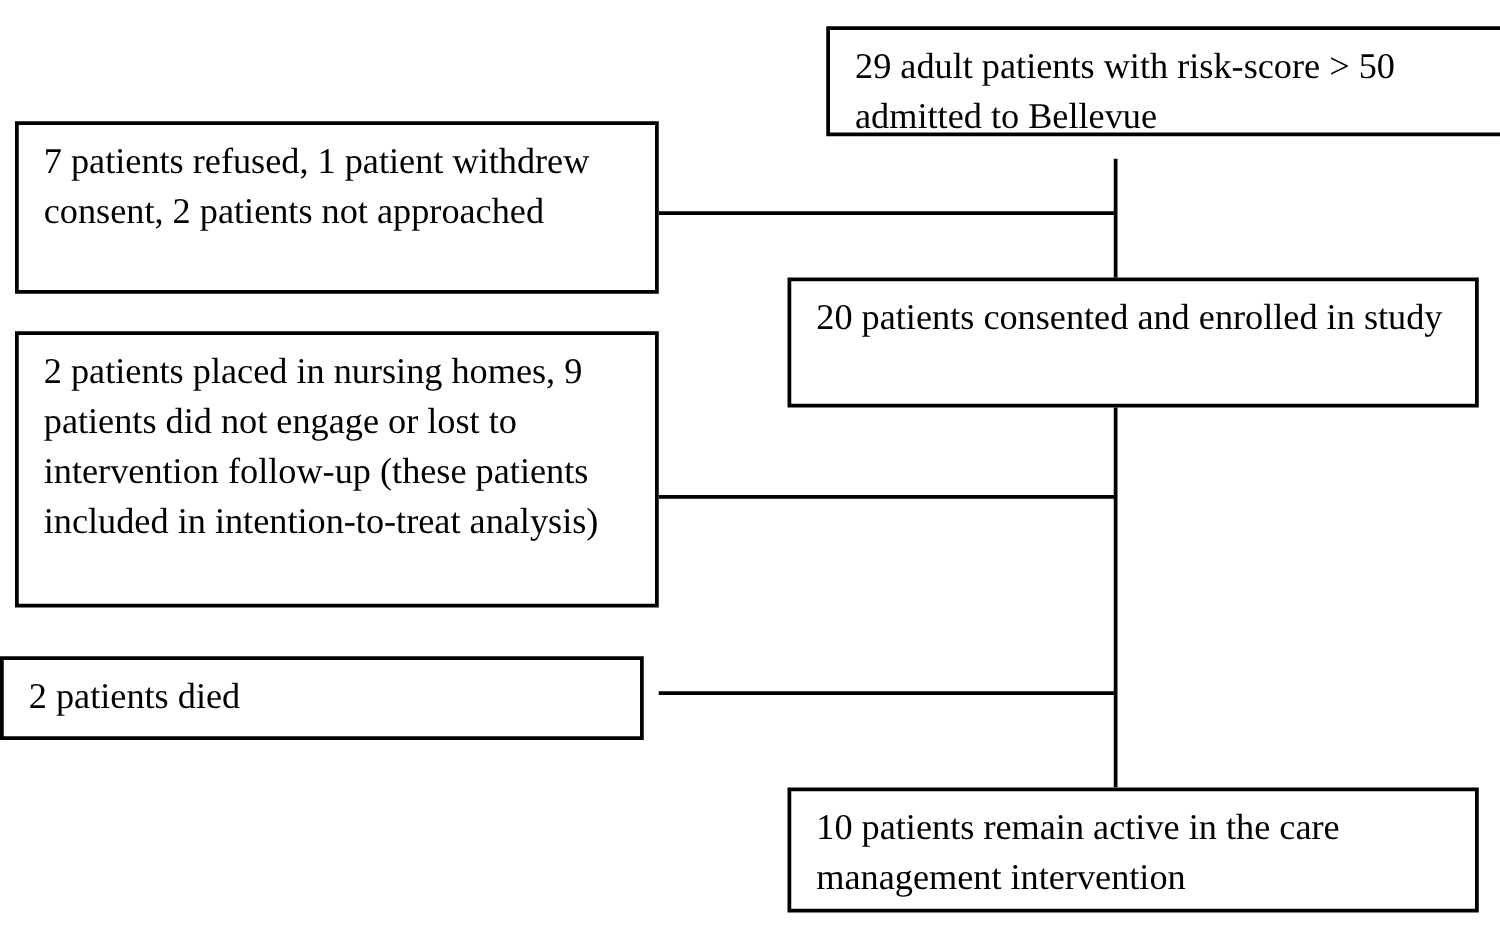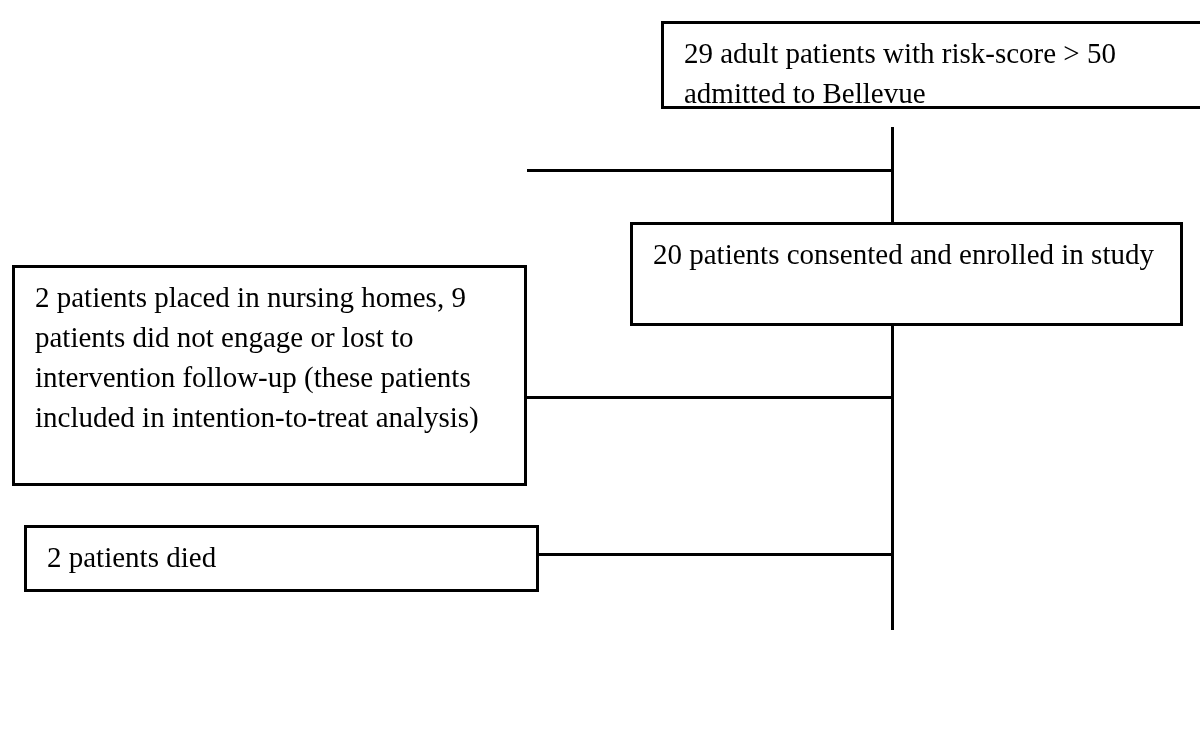--- a/index.html
+++ b/index.html
@@ -30,40 +30,42 @@
     position: absolute;
     background: #000000;
   }
   
   .box-admitted   { left: 644px; top: 21px;  width: 553px; height: 88px; margin-left: 17px; }
   .box-enrolled   { left: 630px; top: 222px; width: 553px; height: 104px; }
   .box-active     { left: 630px; top: 630px; width: 553px; height: 100px; }
   
   .box-not-enrolled { left: 12px; top: 97px;  width: 515px; height: 138px; }
   .box-not-engaged  { left: 12px; top: 265px; width: 515px; height: 221px; }
-  .box-died         { left: 24px; top: 525px; width: 515px; height: 67px; }
+  .box-died         { left: 0; top: 525px; width: 515px; height: 67px; }
   
   .spine  { left: 891px; top: 127px; width: 3px;   height: 503px; }
   .conn-a { left: 527px; top: 169px; width: 366px; height: 3px; }
   .conn-b { left: 527px; top: 396px; width: 366px; height: 3px; }
   .conn-c { left: 527px; top: 553px; width: 366px; height: 3px; }
 </style>
 </head>
 <body>
 
 <div class="canvas">
 
   <div class="line spine"></div>
   <div class="line conn-a"></div>
   <div class="line conn-b"></div>
   <div class="line conn-c"></div>
 
   <div class="flow-box box-admitted">29 adult patients with risk-score &gt; 50 admitted to Bellevue</div>
 
+  <div class="flow-box box-not-enrolled">7 patients refused, 1 patient withdrew consent, 2 patients not approached</div>
 
   <div class="flow-box box-enrolled">20 patients consented and enrolled in study</div>
 
   <div class="flow-box box-not-engaged">2 patients placed in nursing homes, 9 patients did not engage or lost to intervention follow-up (these patients included in intention-to-treat analysis)</div>
 
   <div class="flow-box box-died">2 patients died</div>
 
+  <div class="flow-box box-active">10 patients remain active in the care management intervention</div>
 
 </div>
 
 </body></html>

